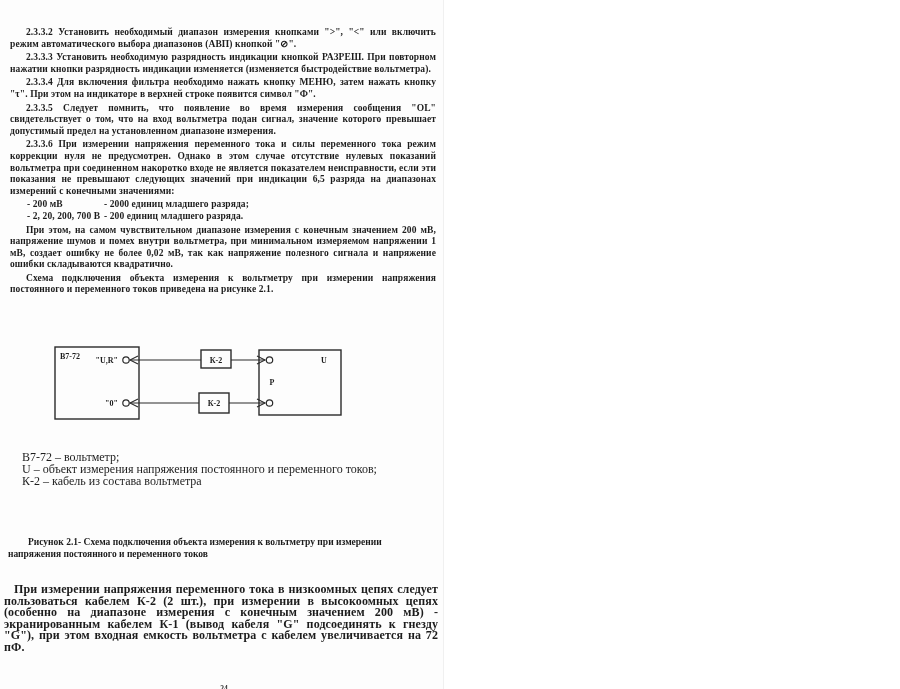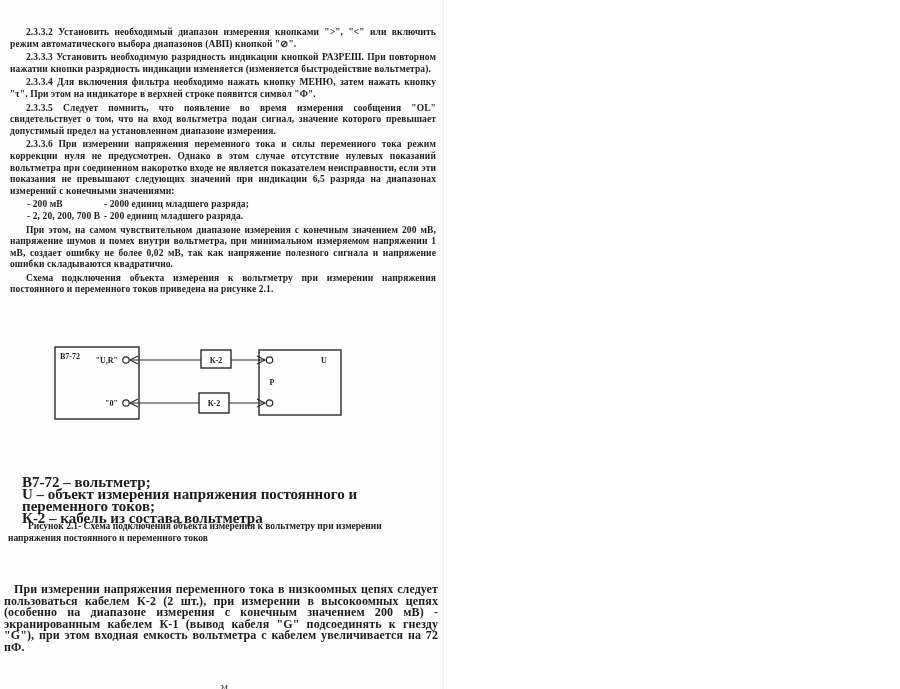--- a/index.html
+++ b/index.html
@@ -7,24 +7,24 @@
     font-family:"Liberation Serif", serif;color:#1c1c1c;}
   .scan-page{position:absolute;left:0;top:0;width:443px;height:689px;background:#fdfdfd;
     border-right:1px solid #f0f0f0;}
   .body-text{position:absolute;left:8px;top:25px;width:430px;
     font-size:9.5px;font-weight:bold;line-height:11.6px;letter-spacing:0.1px;}
   .body-text p{margin:2px;text-indent:16px;text-align:justify;}
   .list-row{display:flex;padding-left:19px;text-align:left;}
   .list-row .col-range{display:inline-block;width:77px;flex:0 0 auto;}
   .list-row .col-value{display:inline-block;}
   .figure-area{position:absolute;left:50px;top:338px;width:300px;height:92px;}
-  .legend{position:absolute;left:22px;top:476px;width:412px;
-    font-size:15px;font-weight:bold;line-height:12px;}
+  .legend{position:absolute;left:22px;top:451px;width:412px;
+    font-size:12px;font-weight:normal;line-height:12px;}
   .legend div{margin:0;}
-  .caption{position:absolute;left:8px;top:520px;width:424px;
+  .caption{position:absolute;left:8px;top:536px;width:424px;
     font-size:9.5px;font-weight:bold;line-height:12px;text-indent:20px;text-align:left;}
   .closing{position:absolute;left:4px;top:584px;width:434px;
     font-size:12px;font-weight:bold;line-height:11.6px;letter-spacing:0.1px;}
   .closing p{margin:0;text-indent:10px;text-align:justify;}
   .page-number{position:absolute;left:204px;top:684px;width:40px;text-align:center;
     font-size:7.5px;font-weight:bold;color:#333;}
   svg text{font-family:"Liberation Serif", serif;font-size:8px;font-weight:bold;fill:#1c1c1c;}
   svg .box{fill:none;stroke:#2a2a2a;stroke-width:1.4;}
   svg .wire{stroke:#2a2a2a;stroke-width:1.1;fill:none;}
   svg .term{fill:#fdfdfd;stroke:#2a2a2a;stroke-width:1.2;}

